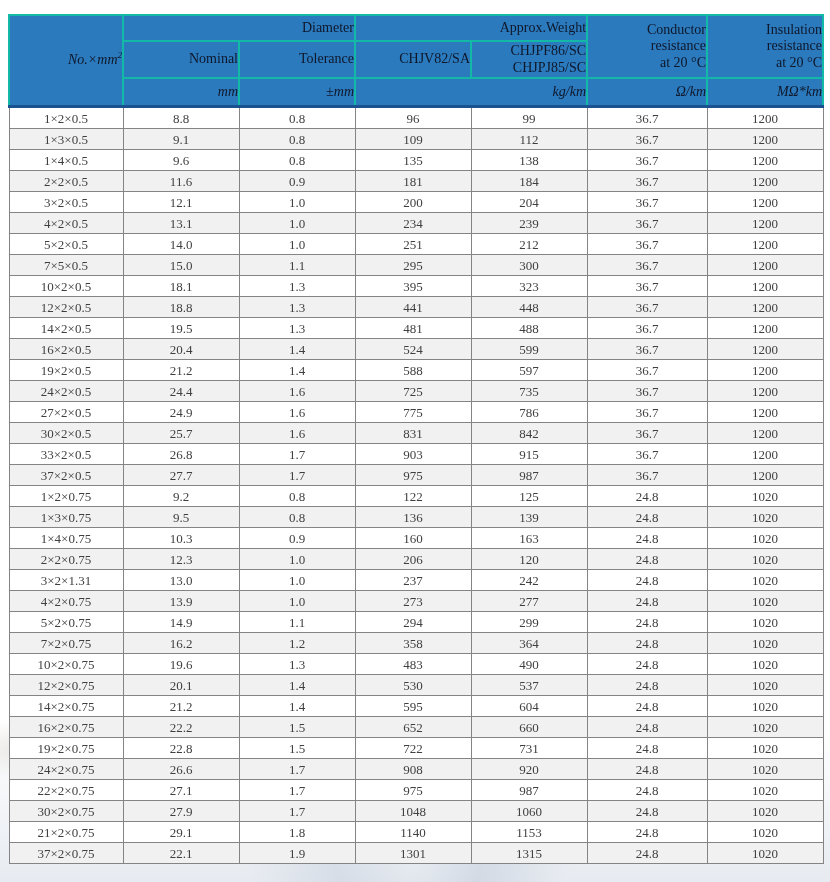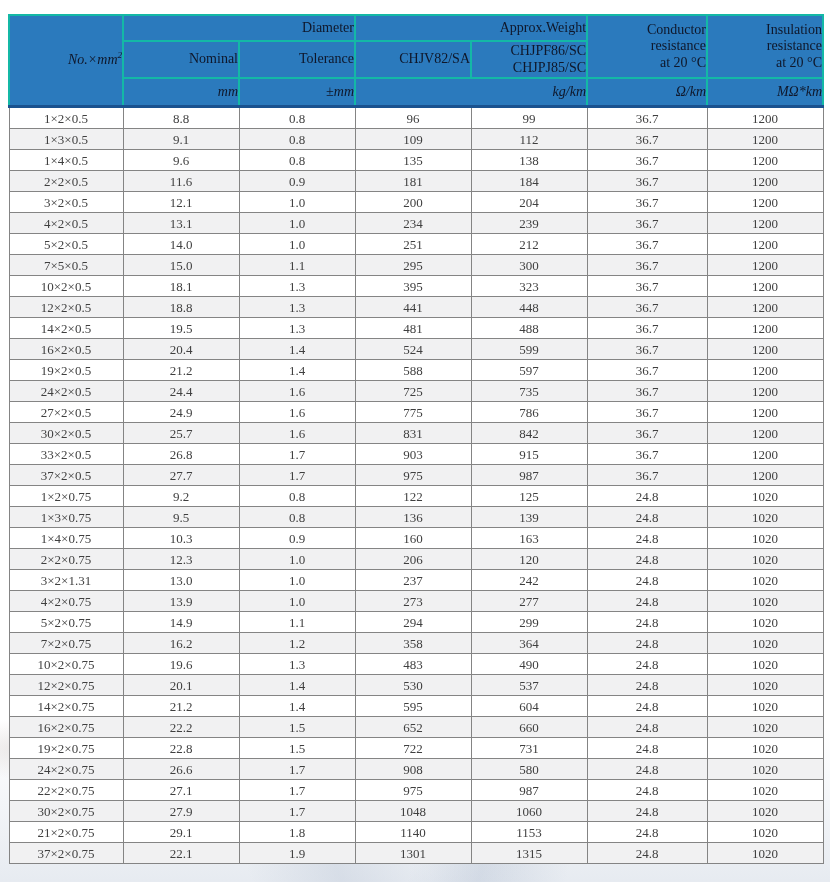--- a/index.html
+++ b/index.html
@@ -394,21 +394,21 @@
           <td>722</td>
           <td>731</td>
           <td>24.8</td>
           <td>1020</td>
         </tr>
         <tr class="alt">
           <td>24×2×0.75</td>
           <td>26.6</td>
           <td>1.7</td>
           <td>908</td>
-          <td>580</td>
+          <td>920</td>
           <td>24.8</td>
           <td>1020</td>
         </tr>
         <tr>
           <td>22×2×0.75</td>
           <td>27.1</td>
           <td>1.7</td>
           <td>975</td>
           <td>987</td>
           <td>24.8</td>

